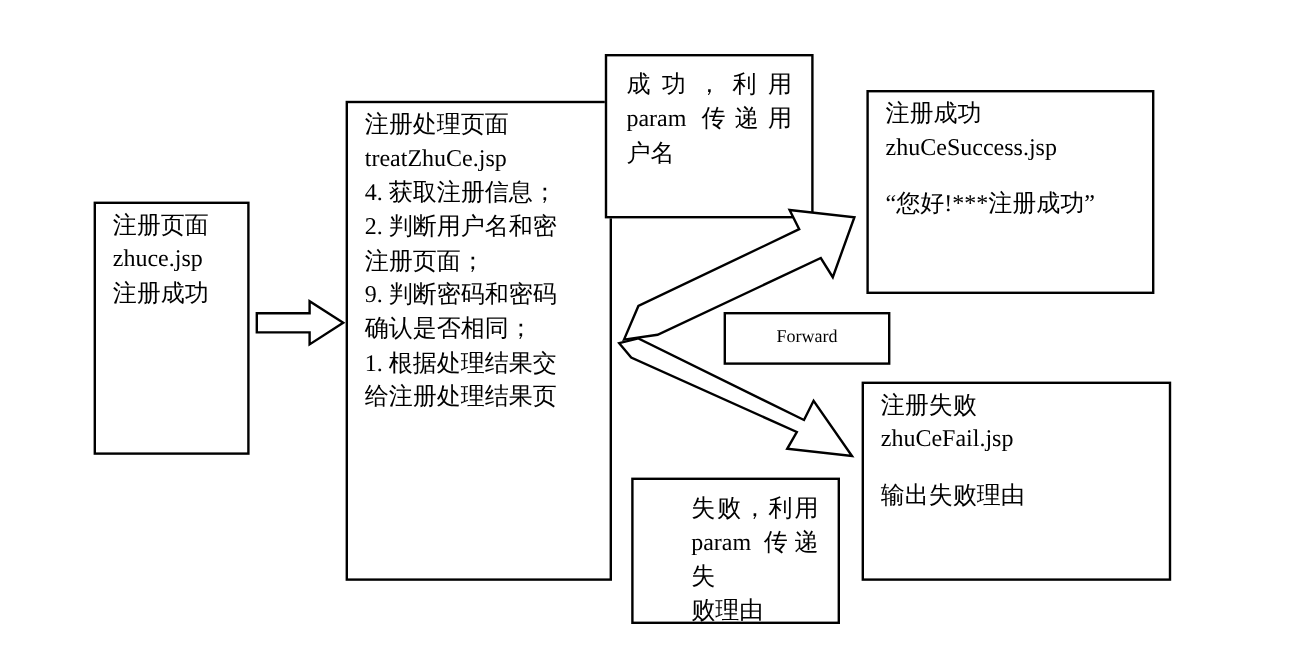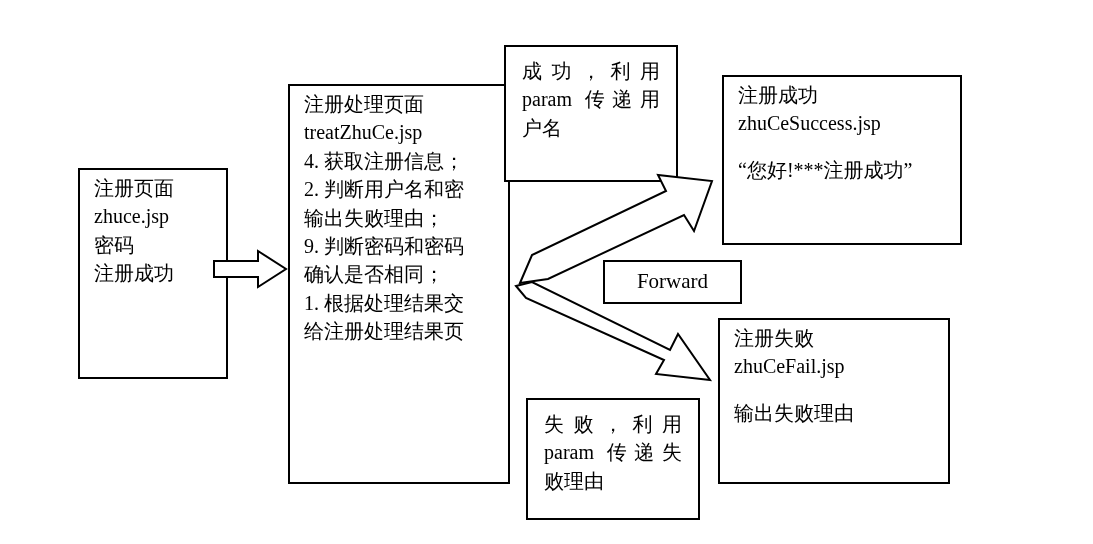--- a/index.html
+++ b/index.html
@@ -45,65 +45,64 @@
   }
   .label-box .box-inner {
     padding: 10px 16px;
   }
   .forward-box {
     display: flex;
     align-items: center;
     justify-content: center;
   }
   .forward-box .line {
-    font-size: 21px;
+    font-size: 15px;
   }
 
   
   .arrow-svg {
     position: absolute;
     overflow: visible;
   }
   .arrow-shape {
     fill: #ffffff;
     stroke: #000000;
     stroke-width: 2;
     stroke-linejoin: miter;
   }
 
   
-  #box-zhuce        { left: 78px;  top: 168px; width: 150px; height: 211px; }
+  #box-zhuce        { left: 78px;  top: 168px; width: 130px; height: 211px; }
   #box-treat        { left: 288px; top: 84px;  width: 222px; height: 400px; }
   #box-success-note { left: 504px; top: 45px;  width: 174px; height: 137px; }
   #box-success      { left: 722px; top: 75px;  width: 240px; height: 170px; }
   #box-forward      { left: 603px; top: 260px; width: 139px; height: 44px;  }
-  #box-fail-note    { left: 526px; top: 398px; width: 174px; height: 122px; }
-  #box-fail         { left: 718px; top: 318px; width: 232px; height: 166px; }
+  #box-fail-note    { left: 526px; top: 398px; width: 174px; height: 122px; padding-left: 32px; }
+  #box-fail         { left: 718px; top: 318px; width: 258px; height: 166px; }
 </style>
 </head>
 <body>
 
 <div id="canvas">
 
   <div class="box" id="box-zhuce">
     <div class="box-inner">
       <div class="line">注册页面</div>
       <div class="line">zhuce.jsp</div>
-      <div class="line">密码</div>
       <div class="line">注册成功</div>
     </div>
   </div>
 
   <div class="box" id="box-treat">
     <div class="box-inner">
       <div class="line">注册处理页面</div>
       <div class="line">treatZhuCe.jsp</div>
       <div class="line">4. 获取注册信息；</div>
       <div class="line">2. 判断用户名和密</div>
-      <div class="line">输出失败理由；</div>
+      <div class="line">注册页面；</div>
       <div class="line">9. 判断密码和密码</div>
       <div class="line">确认是否相同；</div>
       <div class="line">1. 根据处理结果交</div>
       <div class="line">给注册处理结果页</div>
     </div>
   </div>
 
   <div class="box label-box" id="box-success-note">
     <div class="box-inner">
       <div class="line justify">成功，利用</div>

